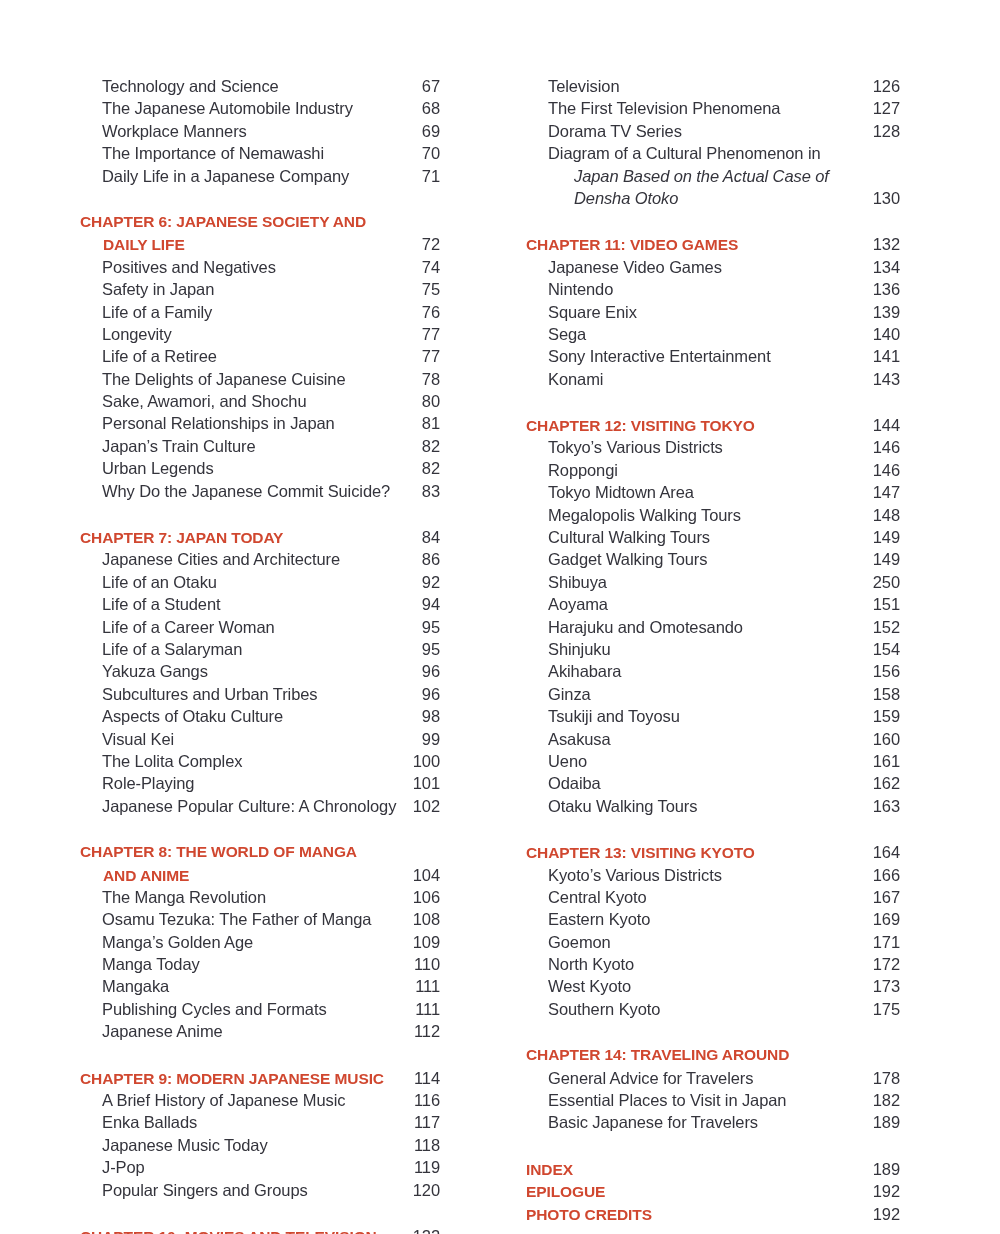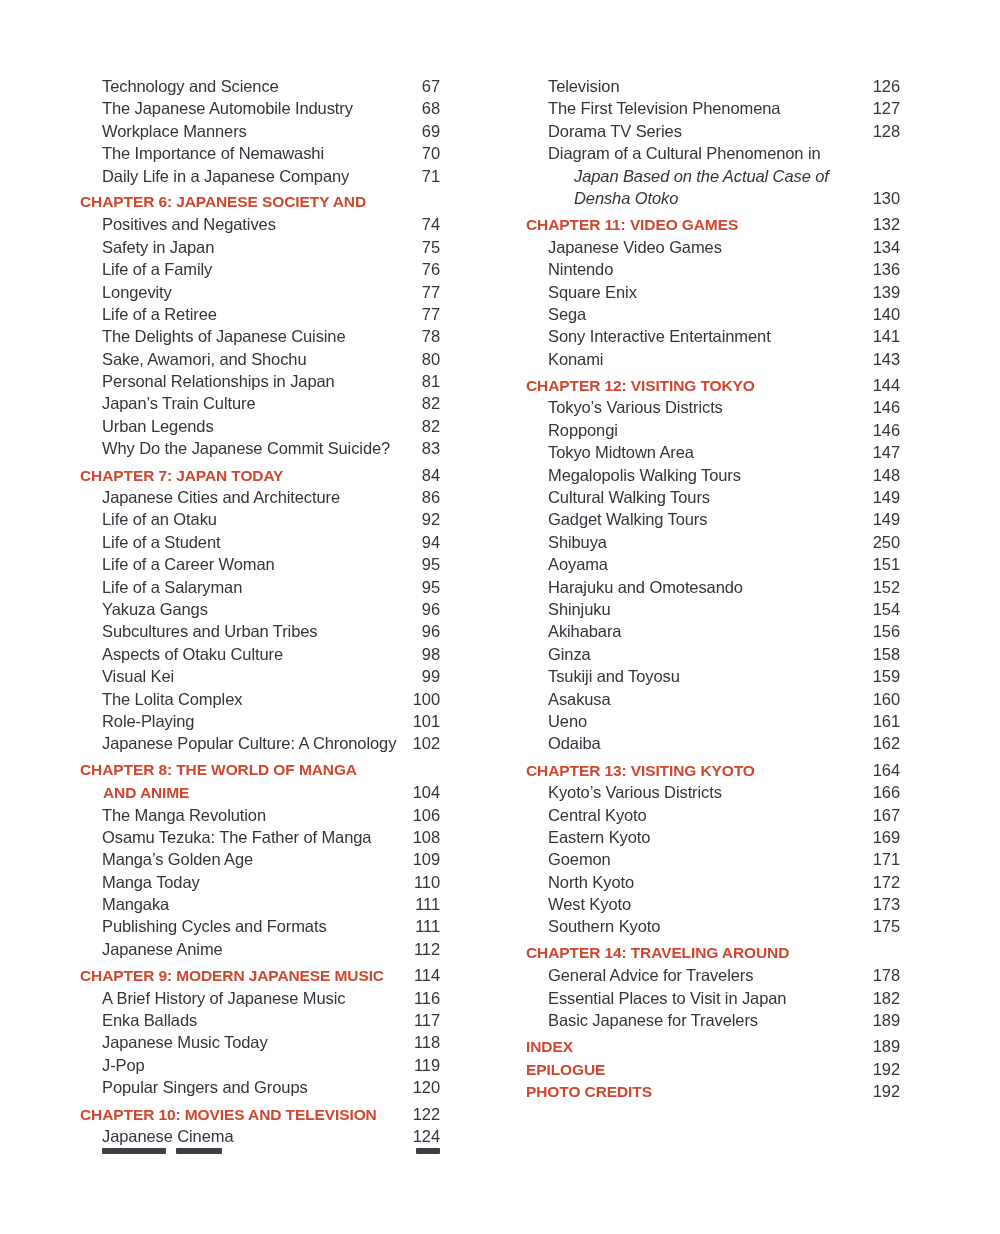--- a/index.html
+++ b/index.html
@@ -18,21 +18,21 @@
   .row{
     display:flex;
     align-items:baseline;
     height:22.4px;
     line-height:22.4px;
     font-size:16.5px;
     font-weight:500;
     letter-spacing:-0.1px;
     white-space:nowrap;
   }
-  .row.gap{margin-top:4px;}
+  .row.gap{margin-top:24px;}
   .label{flex:1 1 auto;overflow:visible;}
   .pagenum{flex:0 0 auto;min-width:36px;text-align:right;color:#34343c;font-weight:500;}
   .entry .label{padding-left:22px;}
   .wrap .label{padding-left:48px;font-style:italic;}
   .chapter .label, .chapter2 .label{
     color:#d0472f;
     font-weight:700;
     font-size:15.5px;
     letter-spacing:-0.1px;
   }
@@ -72,20 +72,24 @@
         <span class="pagenum">70</span>
       </div>
       <div class="row entry">
         <span class="label">Daily Life in a Japanese Company</span>
         <span class="pagenum">71</span>
       </div>
       <div class="row chapter gap">
         <span class="label">CHAPTER 6: JAPANESE SOCIETY AND</span>
         <span class="pagenum"></span>
       </div>
+      <div class="row chapter2">
+        <span class="label">DAILY LIFE</span>
+        <span class="pagenum">72</span>
+      </div>
       <div class="row entry">
         <span class="label">Positives and Negatives</span>
         <span class="pagenum">74</span>
       </div>
       <div class="row entry">
         <span class="label">Safety in Japan</span>
         <span class="pagenum">75</span>
       </div>
       <div class="row entry">
         <span class="label">Life of a Family</span>
@@ -361,20 +365,24 @@
         <span class="label">Asakusa</span>
         <span class="pagenum">160</span>
       </div>
       <div class="row entry">
         <span class="label">Ueno</span>
         <span class="pagenum">161</span>
       </div>
       <div class="row entry">
         <span class="label">Odaiba</span>
         <span class="pagenum">162</span>
+      </div>
+      <div class="row entry">
+        <span class="label">Otaku Walking Tours</span>
+        <span class="pagenum">163</span>
       </div>
       <div class="row chapter gap">
         <span class="label">CHAPTER 13: VISITING KYOTO</span>
         <span class="pagenum">164</span>
       </div>
       <div class="row entry">
         <span class="label">Kyoto’s Various Districts</span>
         <span class="pagenum">166</span>
       </div>
       <div class="row entry">

